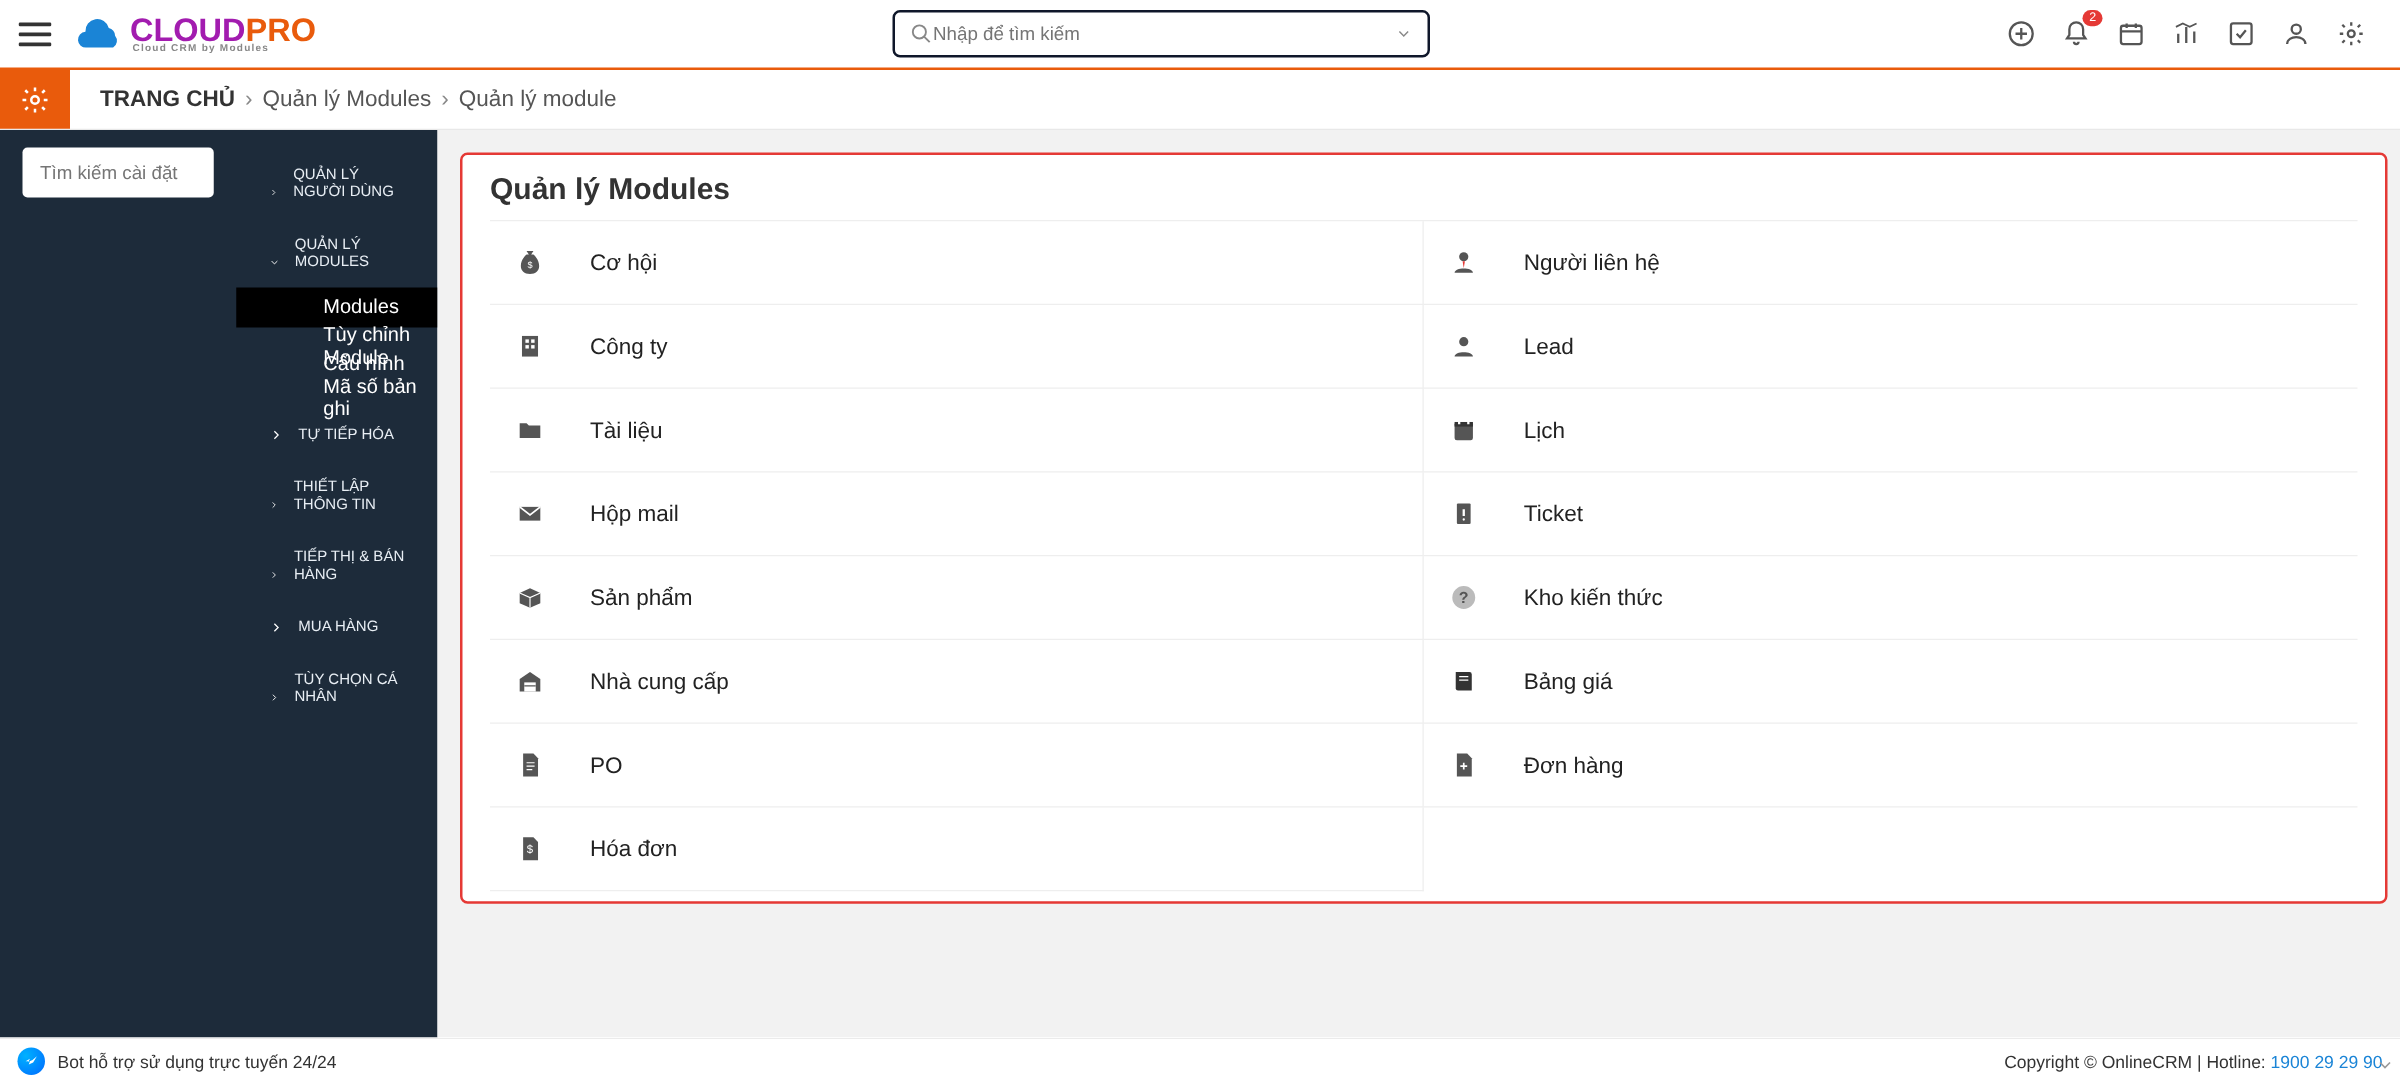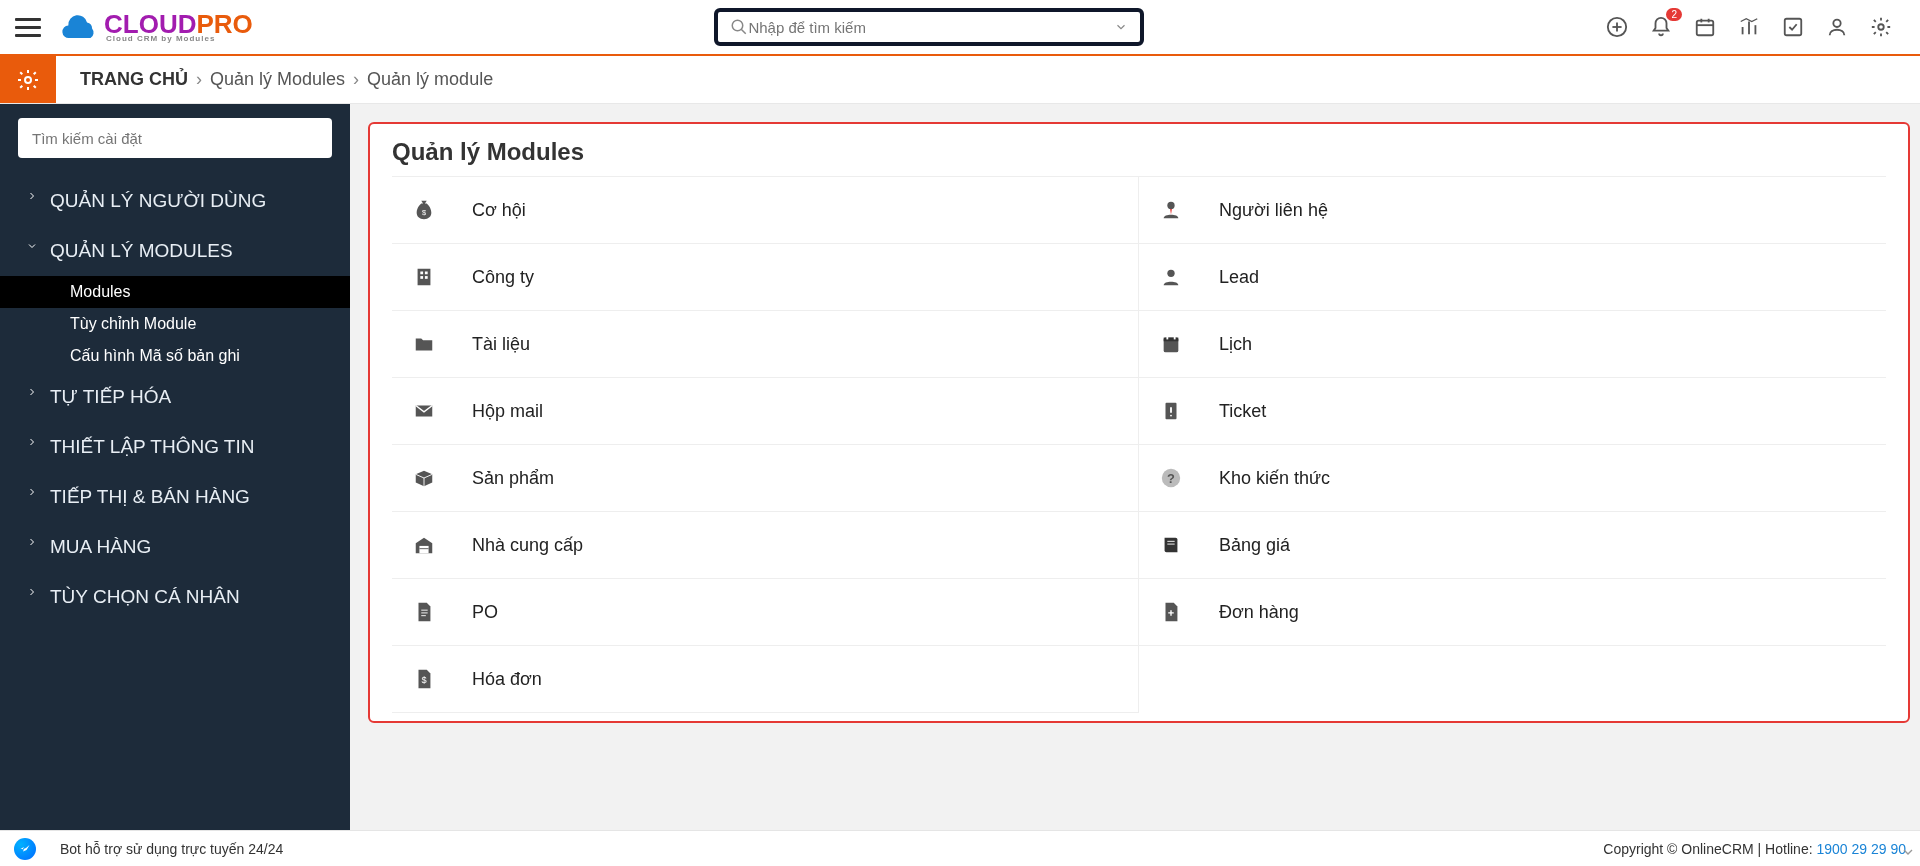--- a/index.html
+++ b/index.html
@@ -6,49 +6,49 @@
   body { font-family: Arial, Helvetica, sans-serif; font-size: 14px; color: #333; background: #fff; }
   .topbar { display: flex; align-items: center; height: 56px; border-bottom: 2px solid #e95b0c; }
   .hamburger { width: 56px; height: 56px; display: flex; flex-direction: column; justify-content: center; align-items: center; cursor: pointer; gap: 5px;}
   .hamburger span { display:block; width: 26px; height: 3px; background: #333; border-radius:1px;}
   .logo { margin-left: 6px; font-size: 26px; font-weight: bold; display:flex; align-items:center; gap:4px;}
   .logo .cloud { color:#a21caf; }
   .logo .pro { color:#e95b0c; }
   .logo-sub { display:flex; flex-direction:column; line-height:1; }
   .logo-tag { font-size:8px; letter-spacing:1px; color:#888; margin-top:-2px; margin-left:2px;}
   .search-wrap { flex:1; display:flex; justify-content:center; }
-  .searchbox { width: 430px; height: 38px; border:4px solid #0f172a; border-radius:6px; display:flex; align-items:center; padding:0 12px; color:#888;}
+  .searchbox { width: 430px; height: 38px; border:2px solid #0f172a; border-radius:6px; display:flex; align-items:center; padding:0 12px; color:#888;}
   .searchbox input { border:none; outline:none; flex:1; font-size:15px; background:transparent; }
   .top-icons { display:flex; align-items:center; gap: 22px; padding-right: 28px;}
   .top-icon { position:relative; color:#555; cursor:pointer; }
   .badge { position:absolute; top:-8px; right:-10px; background:#e53935; color:#fff; font-size:10px; padding:1px 5px; border-radius:8px;}
   .subbar { display:flex; align-items:stretch; height:48px; border-bottom:1px solid #e8e8e8;}
   .gearbox { width:56px; background:#e95b0c; display:flex; align-items:center; justify-content:center; color:#fff;}
   .breadcrumb { display:flex; align-items:center; padding-left:24px; font-size:18px; gap:8px;}
   .breadcrumb .home { font-weight:bold; color:#333; }
   .breadcrumb .sep { color:#888; }
   .breadcrumb .crumb { color:#555; }
   .layout { display:flex; height: calc(100vh - 56px - 48px - 36px); min-height: 560px; }
-  .sidebar { width: 350px; background:#1d2b3a; color:#fff; display:flex; flex-direction:column; padding-top: 14px;}
+  .sidebar { width: 350px; background:#1d2b3a; color:#fff; display:flex; padding-top: 14px;}
   .sidebar-search { margin: 0 18px 18px 18px; }
   .sidebar-search input { width:100%; height:40px; border-radius:4px; border:none; padding:0 14px; font-size:15px; outline:none; }
-  .nav-item { display:flex; align-items:flex-start; gap:12px; padding: 14px 26px; font-size:19px; cursor:pointer; color:#e8eef4;}
+  .nav-item { display:flex; align-items:flex-end; gap:12px; padding: 14px 26px; font-size:12px; cursor:pointer; color:#e8eef4;}
   .nav-item.expanded { font-weight:500; }
   .nav-sub { padding-left: 70px; height:32px; display:flex; align-items:center; font-size:16px; cursor:pointer; }
   .nav-sub.active { background:#000; color:#fff; }
   .chev { width:12px; height:12px; display:inline-block; }
   .content { flex:1; background:#f2f2f2; padding: 18px 10px 0 18px; overflow:auto;}
   .panel { background:#fff; border:2px solid #e53935; border-radius:6px; padding: 14px 22px 8px 22px; min-height:540px;}
   .panel h2 { font-size:24px; font-weight:600; margin-bottom:10px; color:#333;}
   .module-grid { display:grid; grid-template-columns: 1fr 1fr; border-top:1px solid #eee; }
   .module-item { display:flex; align-items:center; gap:34px; padding: 22px 18px; border-bottom:1px solid #eee; cursor:pointer; font-size:18px; color:#222;}
   .module-grid .module-item:nth-child(odd) { border-right: 1px solid #eee; }
   .mod-icon { width:28px; display:flex; justify-content:center; color:#555;}
   .footer { position:fixed; bottom:0; left:0; right:0; height:36px; background:#fff; border-top:1px solid #e5e5e5; display:flex; align-items:center; justify-content:space-between; padding: 0 14px; font-size:14px;}
-  .footer-left { display:flex; align-items:center; gap:24px; color:#333;}
+  .footer-left { display:flex; align-items:center; gap:10px; color:#333;}
   .footer-right { color:#333;text-align:right; }
   .footer-right .hotline { color:#1a84d6; }
   .messenger { width:22px; height:22px; border-radius:50%; background: radial-gradient(circle at 30% 30%, #00b2ff, #006aff); display:flex; align-items:center; justify-content:center;}
   .scroll-down { position:fixed; right:4px; bottom:6px; color:#999; cursor:pointer;}
   svg { display:block; }
 </style>
 </head>
 <body>
 
 <div class="topbar">

